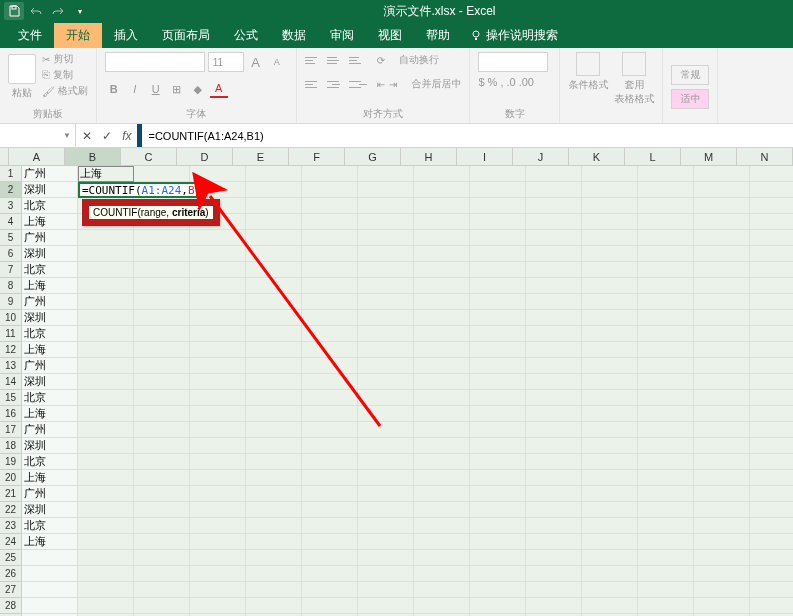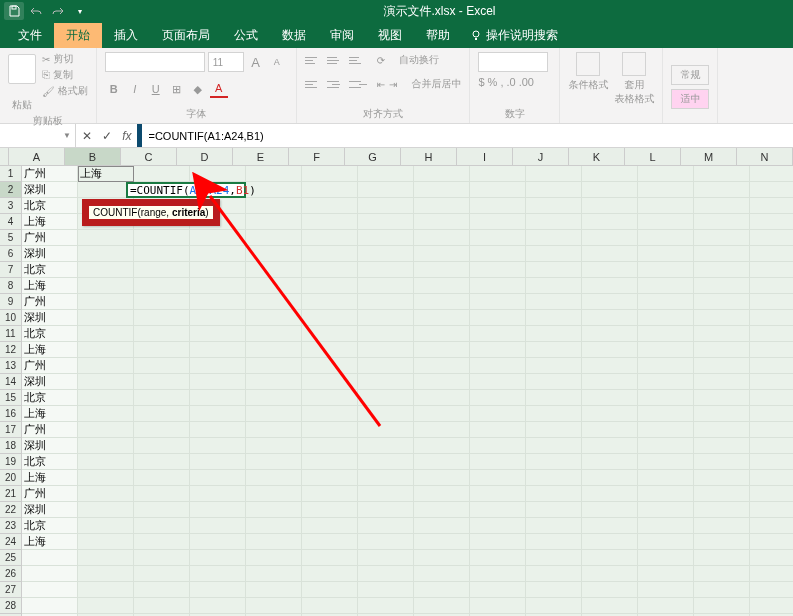--- a/index.html
+++ b/index.html
@@ -15,21 +15,21 @@
   .menu-bar .menu-item { color: #fff; padding: 4px 12px; font-size: 12px; cursor: pointer; }
   .menu-bar .menu-item.active { background: #fdba74; color: #0d6b3f; }
   .menu-bar .tell-me { display: flex; align-items: center; gap: 4px; color: #fff; margin-left: 8px; font-size: 12px; }
   .menu-bar .bulb { width: 12px; height: 12px; }
   
   .ribbon { background: #f3f2f1; height: 76px; display: flex; border-bottom: 1px solid #d4d4d4; opacity: 0.85; }
   .ribbon-group { border-right: 1px solid #e1e1e1; padding: 4px 8px 2px 8px; display: flex; flex-direction: column; justify-content: space-between; position: relative; }
   .ribbon-group-label { font-size: 10px; color: #888; text-align: center; margin-top: 2px; }
   .ribbon-group-content { flex: 1; display: flex; align-items: flex-start; gap: 6px; }
   
-  .clipboard-big { display: flex; flex-direction: column; align-items: center; gap: 14px; padding-top: 2px; }
+  .clipboard-big { display: flex; flex-direction: column; align-items: center; gap: 2px; padding-top: 2px; }
   .clipboard-icon { width: 28px; height: 30px; background: #fff; border: 1px solid #ccc; border-radius: 2px; position: relative; }
   .clipboard-small-btns { display: flex; flex-direction: column; gap: 2px; font-size: 10px; color: #888; }
   .clipboard-small-btns .row { display: flex; align-items: center; gap: 3px; }
   
   .font-group { min-width: 200px; }
   .font-row { display: flex; align-items: center; gap: 3px; margin-bottom: 4px; }
   .font-select { height: 20px; border: 1px solid #ccc; background: #fff; padding: 0 4px; font-size: 10px; color: #888; display: flex; align-items: center; }
   .font-name-box { width: 100px; }
   .font-size-box { width: 36px; }
   .font-btn { width: 18px; height: 18px; display: flex; align-items: center; justify-content: center; color: #888; font-size: 11px; }
@@ -64,21 +64,21 @@
   .row-headers-col { position: absolute; left: 0; top: 18px; width: 22px; }
   .row-h { height: 16px; background: #e8efe8; border-right: 1px solid #ccc; border-bottom: 1px solid #ccc; display: flex; align-items: center; justify-content: center; font-size: 10px; color: #333; }
   .row-h.sel { background: #c8d8c8; }
   
   .cells { position: absolute; left: 22px; top: 18px; }
   .cell-row { display: flex; height: 16px; }
   .cell { width: 56px; height: 16px; border-right: 1px solid #d9e2d9; border-bottom: 1px solid #d9e2d9; background: #eaf2ea; font-size: 11px; padding: 0 2px; display: flex; align-items: center; overflow: visible; white-space: nowrap; }
   .cell.colA { background: #f5f9f5; }
   
   .sel-cell-b1 { outline: 1px solid #888; outline-offset: -1px; }
-  .active-cell { position: absolute; border: 2px solid #1a7a42; background: #fff; z-index: 5; display: flex; padding: 0 2px; font-size: 11px; font-family: Consolas, monospace; margin-left: 48px; }
+  .active-cell { position: absolute; border: 2px solid #1a7a42; background: #fff; z-index: 5; display: flex; padding: 0 2px; font-size: 11px; font-family: Consolas, monospace; }
   
   .tooltip { position: absolute; background: #fffff0; border: 7px solid #b91c1c; padding: 1px 4px; font-size: 10px; z-index: 6; box-shadow: 1px 1px 2px rgba(0,0,0,0.2); }
   .tooltip .bold { font-weight: bold; }
   
   .arrow-svg { position: absolute; top: 0; left: 0; pointer-events: none; z-index: 20; }
 </style>
 </head>
 <body>
 
 <div class="title-bar">

